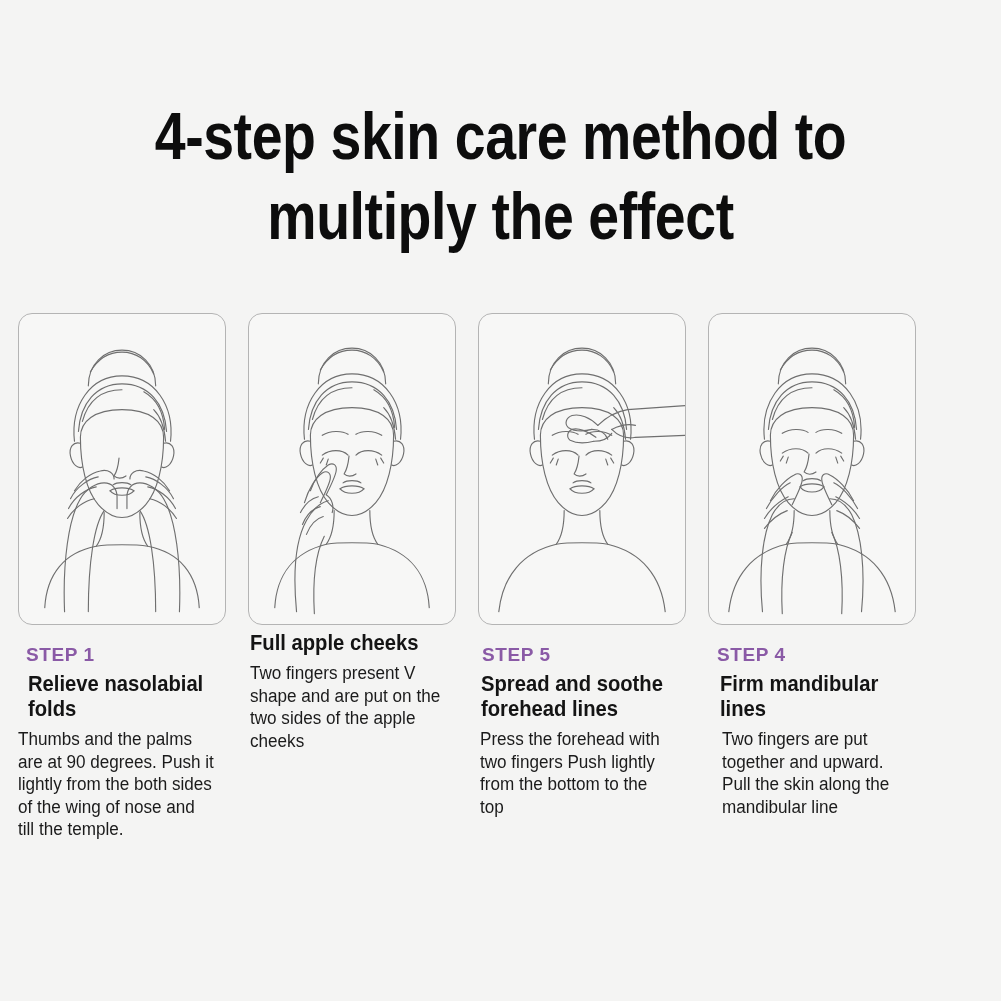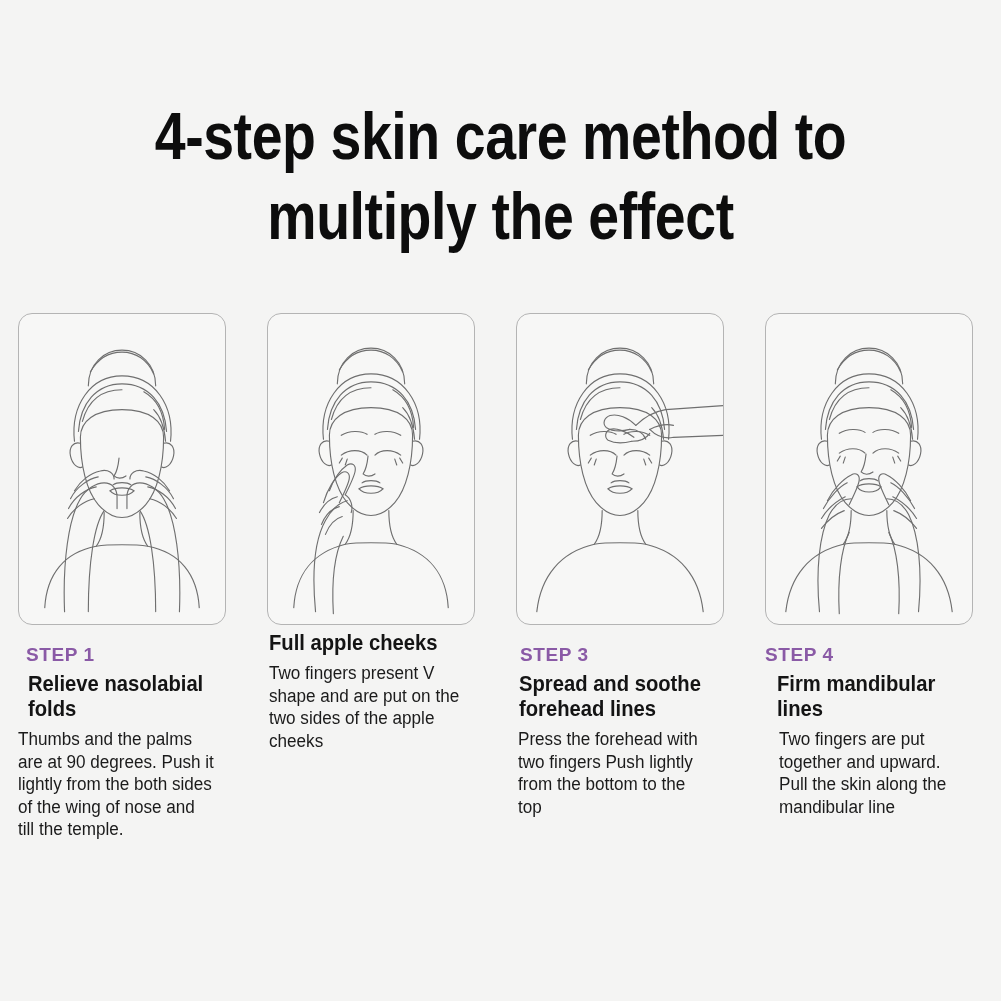--- a/index.html
+++ b/index.html
@@ -36,21 +36,21 @@
     white-space: nowrap;
   }
 
   
   .steps-row {
     position: absolute;
     top: 313px;
     left: 18px;
     width: 965px;
     display: flex;
-    gap: 41px;
+    gap: 22px;
   }
   .step-col {
     width: 208px;
     position: relative;
   }
 
   .panel {
     width: 208px;
     height: 312px;
     box-sizing: border-box;
@@ -99,21 +99,21 @@
   .col-1 .step-body  { margin-left: 0px; }
 
   .col-2 .step-label { margin-left: 2px; }
   .col-2 .step-title { margin-left: 2px; }
   .col-2 .step-body  { margin-left: 2px; }
 
   .col-3 .step-label { margin-left: 4px; }
   .col-3 .step-title { margin-left: 3px; }
   .col-3 .step-body  { margin-left: 2px; }
 
-  .col-4 .step-label { margin-left: 0; }
+  .col-4 .step-label { margin-left: 9px; }
   .col-4 .step-title { margin-left: 12px; }
   .col-4 .step-body  { margin-left: 14px; }
 </style>
 </head>
 <body>
 
 <div class="title-block">
   <span class="title-line">4-step skin care method to</span>
   <span class="title-line">multiply the effect</span>
 </div>
@@ -284,21 +284,21 @@
 
           <path d="M118 124 C110 118 100 114 94 116 C89 118 88 124 92 127
                    C98 130 108 130 116 128"></path>
 
           <path d="M114 116 C122 116 128 120 130 126"></path>
           <path d="M116 128 C124 128 130 126 134 120"></path>
           <path d="M134 116 C142 112 150 110 158 112"></path>
         </g>
       </svg>
     </div>
-    <div class="step-label">STEP 3</div>
+    <div class="step-label">STEP 5</div>
     <div class="step-title">Spread and soothe forehead lines</div>
     <div class="step-body">Press the forehead with two fingers  Push lightly from the bottom to the top</div>
   </div>
 
   <div class="step-col col-4">
     <div class="panel">
       <svg viewBox="0 0 208 312" xmlns="http://www.w3.org/2000/svg" fill="none" stroke="#6f6f6f" stroke-width="1.15" stroke-linecap="round" stroke-linejoin="round">
         <g>
 
           <path d="M70 70 C70 48 86 34 104 34 C122 34 138 48 138 70"></path>

